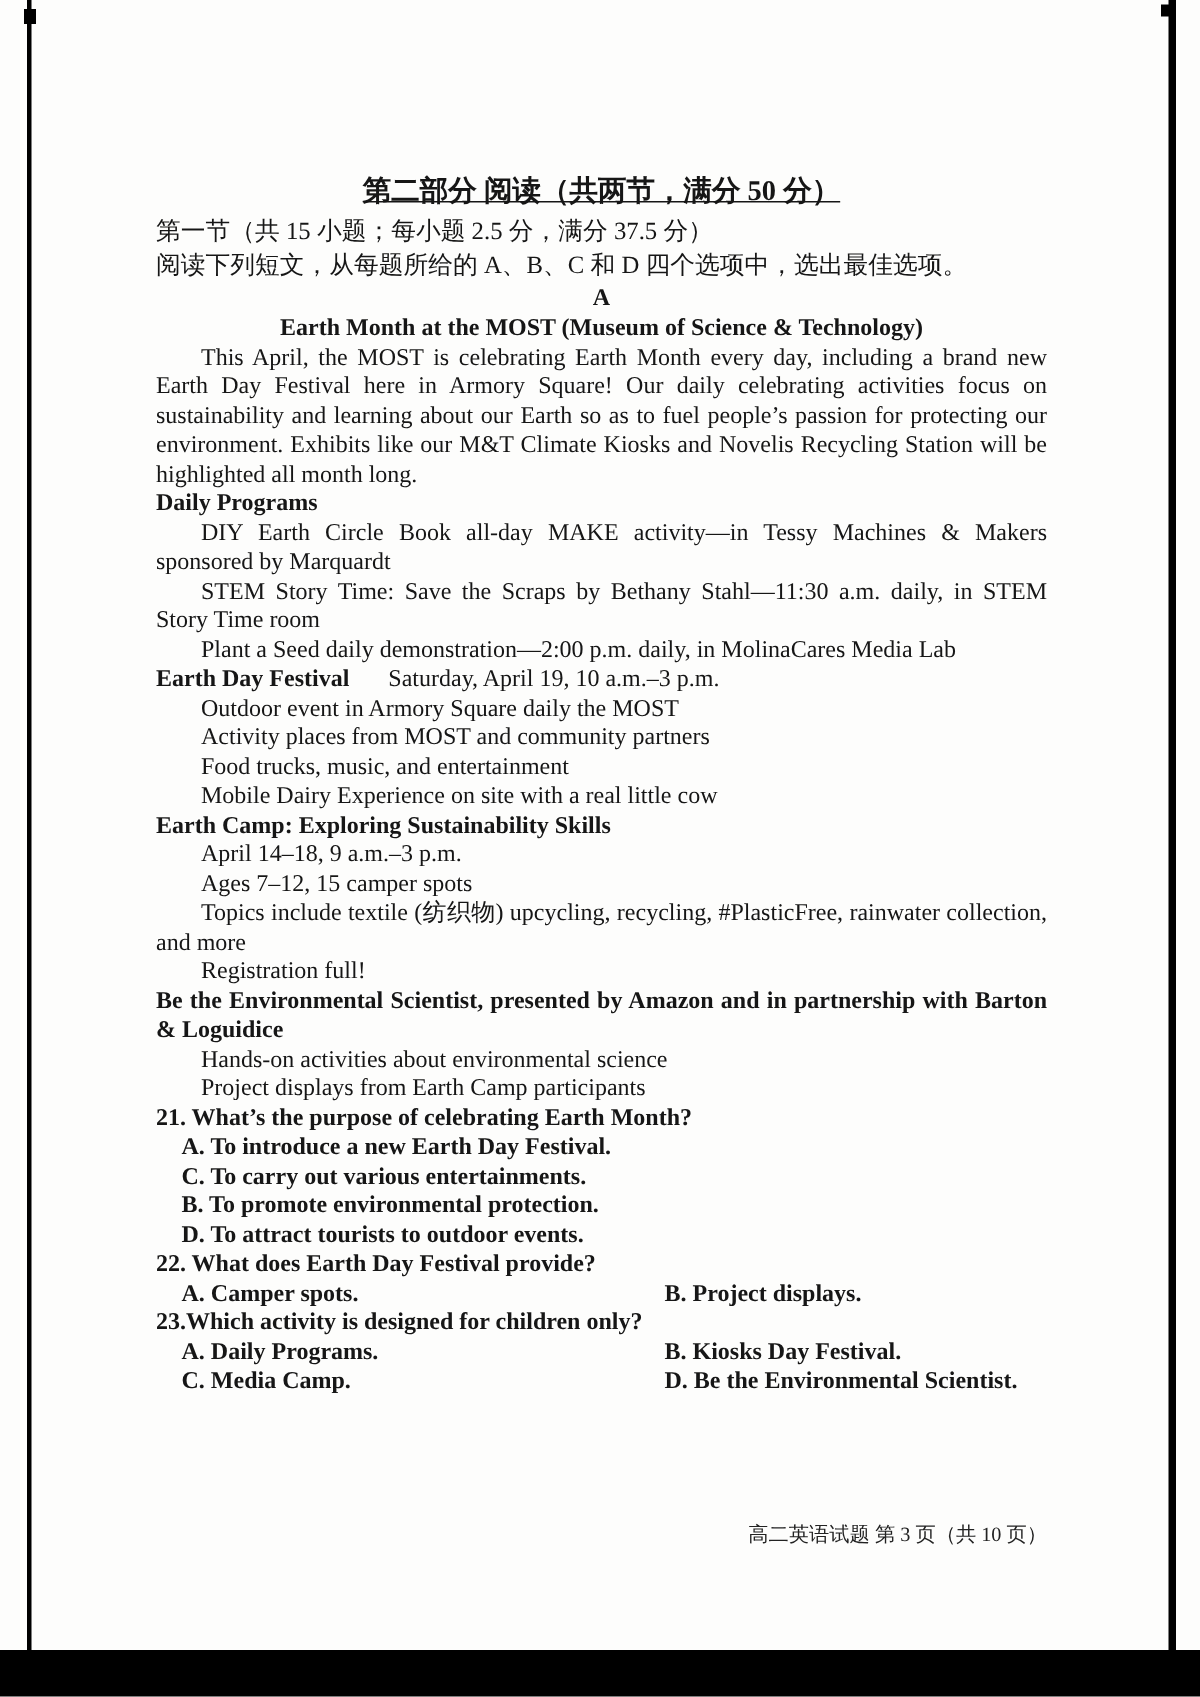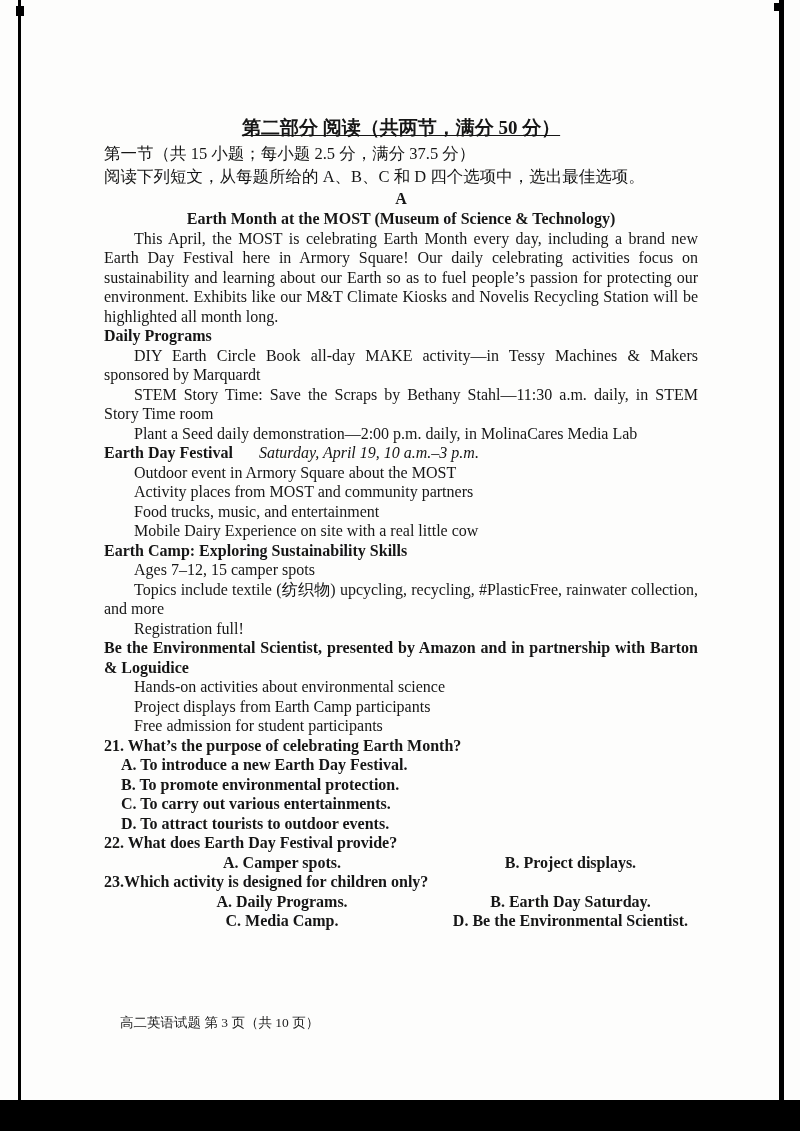--- a/index.html
+++ b/index.html
@@ -21,42 +21,42 @@
   .content {
     position: absolute;
     left: 104px; top: 114px;
     width: 594px;
     font-size: 16px;
     line-height: 19.5px;
   }
   p { margin: 0; padding: 0; }
   .center  { text-align: center; }
   .bold    { font-weight: bold; }
-  .italic  { font-style: italic; }
+  .italic  { }
   .justify { text-align: justify; }
   .indent  { text-indent: 30px; }
 
   .section-title { font-size: 19px; font-weight: bold; line-height: 28px; text-align: center; text-decoration: underline; }
   .subhead       { font-size: 16.5px; line-height: 23px; }
   .instructions  { font-size: 16.5px; line-height: 23px; }
   .passage-label { line-height: 21px; }
 
   .gap-sm { display: inline-block; width: 26px; }
 
   .question { margin: 0; font-weight: bold; }
   .opt      { margin-left: 17px; }
-  .opt-row  { display: flex; margin-left: 17px; text-align: center; }
+  .opt-row  { display: flex; margin-left: 17px; }
   .opt-row .col-a { flex: 0 0 322px; width: 322px; }
   .opt-row .col-b { flex: 1; }
 
   .footer {
     position: absolute;
-    left: 120px; top: 1014px;
+    left: 104px; top: 1014px;
     width: 594px;
-    text-align: left;
+    text-align: right;
     font-size: 13.5px;
     color: #222;
   }
 </style>
 </head>
 <body>
 
 <div>
 
   <div class="scan scan-left"></div>
@@ -76,56 +76,56 @@
     <p class="justify indent">This April, the MOST is celebrating Earth Month every day, including a brand new Earth Day Festival here in Armory Square! Our daily celebrating activities focus on sustainability and learning about our Earth so as to fuel people’s passion for protecting our environment. Exhibits like our M&amp;T Climate Kiosks and Novelis Recycling Station will be highlighted all month long.</p>
 
     <p class="bold">Daily Programs</p>
     <p class="justify indent">DIY Earth Circle Book all-day MAKE activity—in Tessy Machines &amp; Makers sponsored by Marquardt</p>
     <p class="justify indent">STEM Story Time: Save the Scraps by Bethany Stahl—11:30 a.m. daily, in STEM Story Time room</p>
     <p class="justify indent">Plant a Seed daily demonstration—2:00 p.m. daily, in MolinaCares Media Lab</p>
 
     <p>
       <span class="bold">Earth Day Festival</span><span class="gap-sm"></span><span class="italic">Saturday, April 19, 10 a.m.–3 p.m.</span>
     </p>
-    <p class="indent">Outdoor event in Armory Square about the MOST</p>
+    <p class="indent">Outdoor event in Armory Square daily the MOST</p>
     <p class="indent">Activity places from MOST and community partners</p>
     <p class="indent">Food trucks, music, and entertainment</p>
     <p class="indent">Mobile Dairy Experience on site with a real little cow</p>
 
     <p class="bold">Earth Camp: Exploring Sustainability Skills</p>
+    <p class="indent">April 14–18, 9 a.m.–3 p.m.</p>
     <p class="indent">Ages 7–12, 15 camper spots</p>
     <p class="justify indent">Topics include textile (纺织物) upcycling, recycling, #PlasticFree, rainwater collection, and more</p>
     <p class="indent">Registration full!</p>
 
     <p class="bold justify">Be the Environmental Scientist, presented by Amazon and in partnership with Barton &amp; Loguidice</p>
     <p class="indent">Hands-on activities about environmental science</p>
     <p class="indent">Project displays from Earth Camp participants</p>
-    <p class="indent">Free admission for student participants</p>
 
     <div class="question">
       <p>21. What’s the purpose of celebrating Earth Month?</p>
       <p class="opt">A. To introduce a new Earth Day Festival.</p>
+      <p class="opt">C. To carry out various entertainments.</p>
       <p class="opt">B. To promote environmental protection.</p>
-      <p class="opt">C. To carry out various entertainments.</p>
       <p class="opt">D. To attract tourists to outdoor events.</p>
     </div>
 
     <div class="question">
       <p>22. What does Earth Day Festival provide?</p>
       <div class="opt-row">
         <span class="col-a">A. Camper spots.</span>
         <span class="col-b">B. Project displays.</span>
       </div>
     </div>
 
     <div class="question">
       <p>23.Which activity is designed for children only?</p>
       <div class="opt-row">
         <span class="col-a">A. Daily Programs.</span>
-        <span class="col-b">B. Earth Day Saturday.</span>
+        <span class="col-b">B. Kiosks Day Festival.</span>
       </div>
       <div class="opt-row">
         <span class="col-a">C. Media Camp.</span>
         <span class="col-b">D. Be the Environmental Scientist.</span>
       </div>
     </div>
 
   </div>
 
   <div class="footer">

